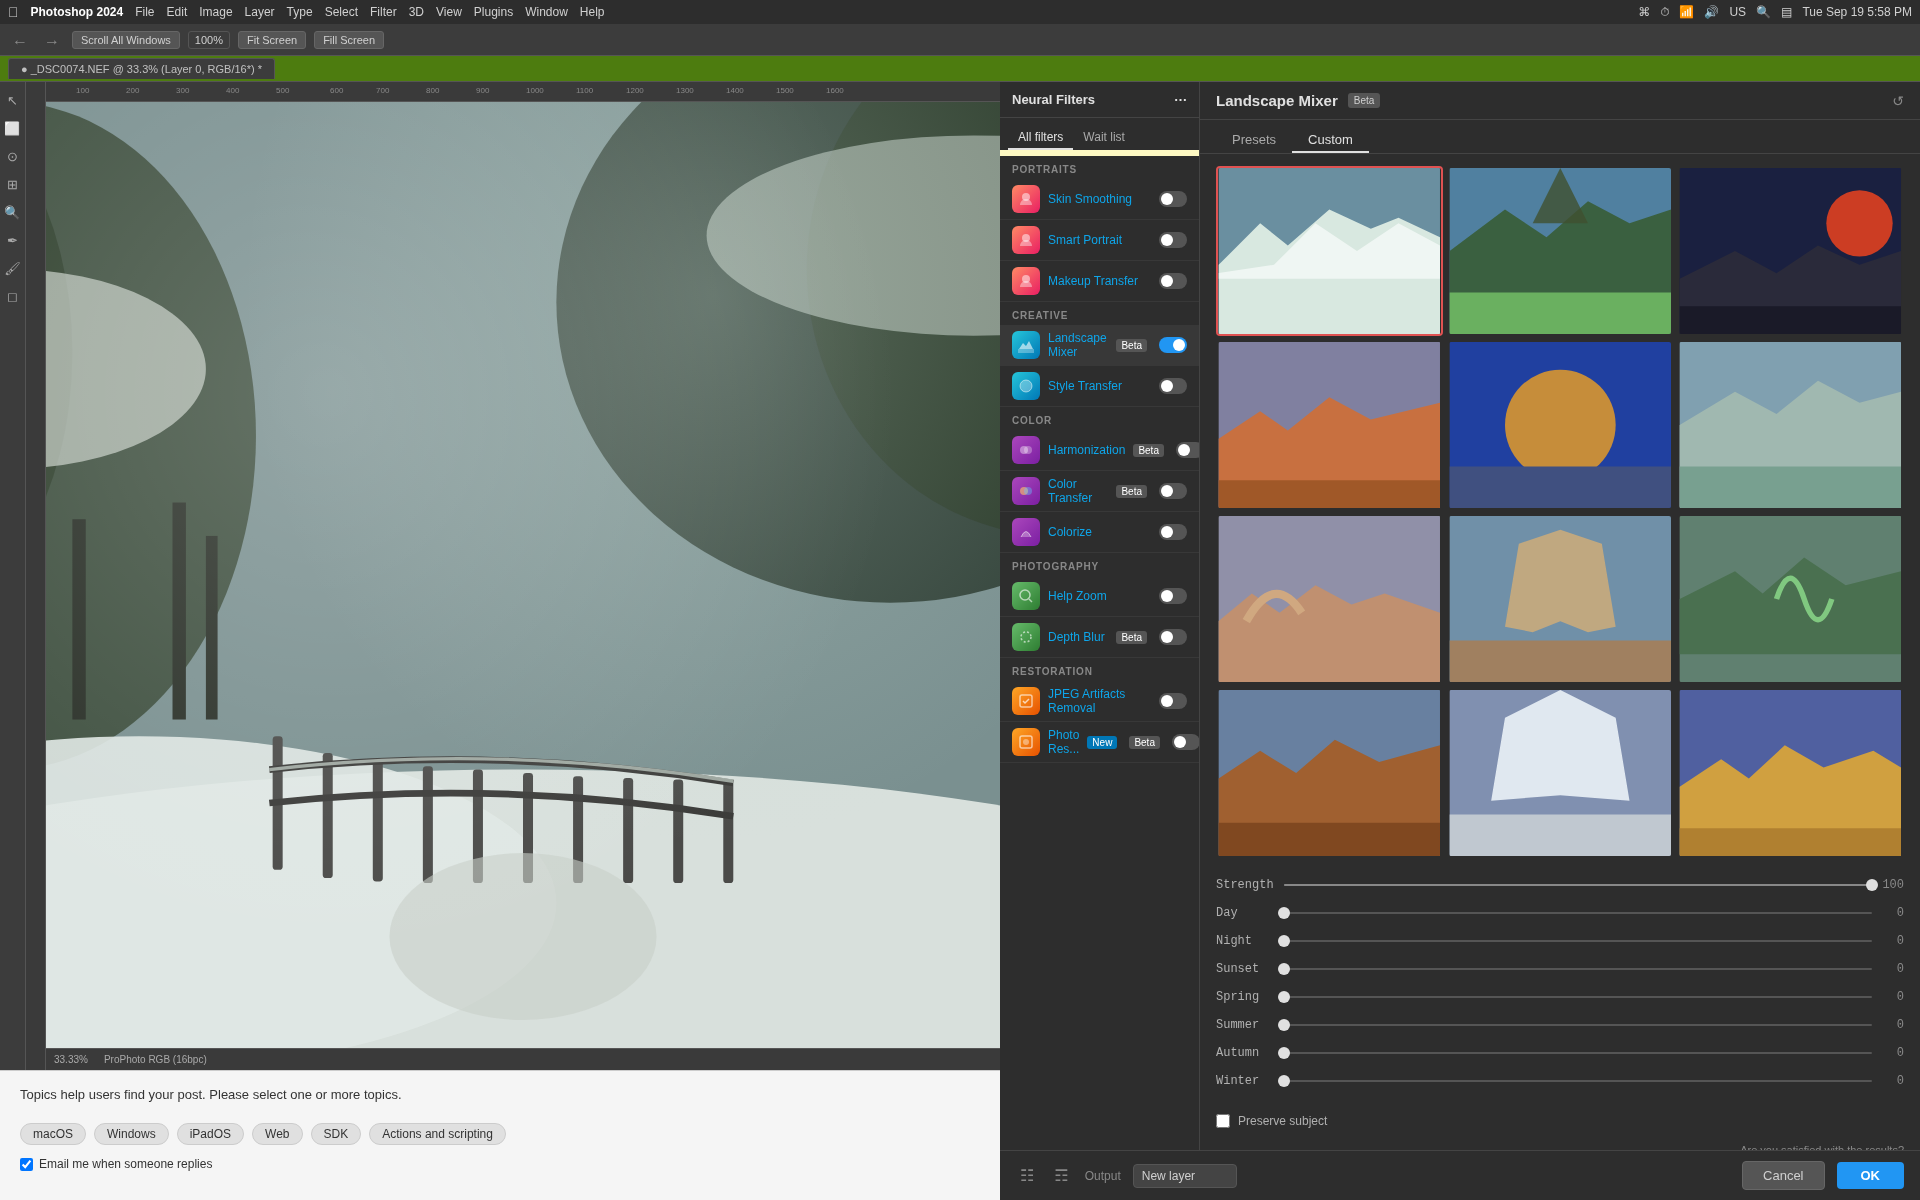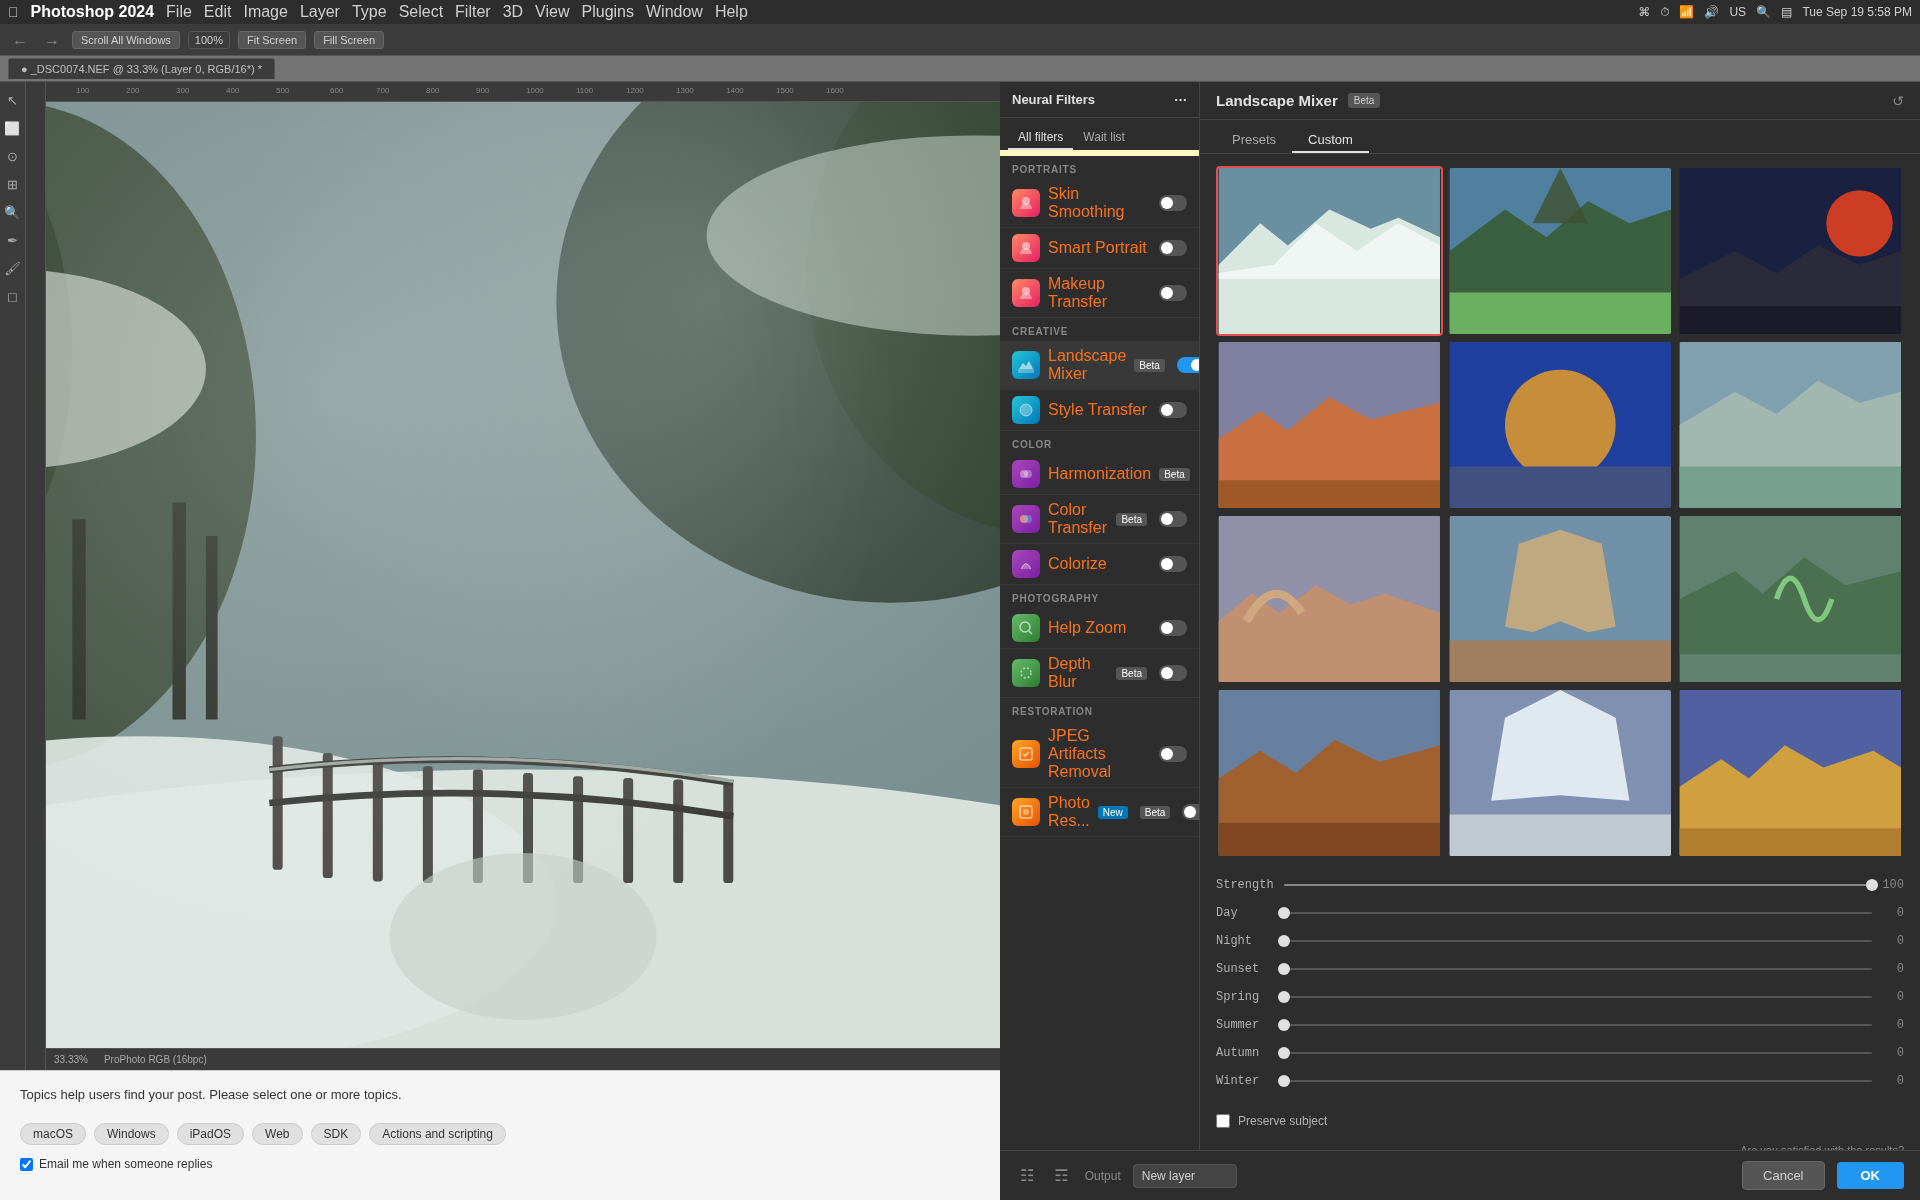--- a/index.html
+++ b/index.html
@@ -26,21 +26,21 @@
       left: 0;
       z-index: 100;
     }
     .menubar-left {
       display: flex;
       align-items: center;
       gap: 12px;
     }
     .menubar-item {
       color: #d0d0d0;
-      font-size: 16px;
+      font-size: 12px;
       cursor: pointer;
       white-space: nowrap;
     }
     .menubar-apple {
       font-size: 14px;
       color: #d0d0d0;
     }
     .menubar-app {
       font-weight: 600;
       color: #ffffff;
@@ -83,21 +83,21 @@
       padding: 2px 6px;
       background: #3c3c3c;
       border: 1px solid #555;
       border-radius: 3px;
     }
 
     
     .tabbar {
       width: 100%;
       height: 26px;
-      background: #737373;
+      background: #4d7c0f;
       display: flex;
       align-items: center;
       padding: 0 8px;
       position: absolute;
       top: 56px;
       left: 0;
       border-bottom: 1px solid #555;
     }
     .tab {
       color: #c0c0c0;
@@ -329,22 +329,22 @@
       align-items: center;
       justify-content: center;
       font-size: 16px;
     }
     .filter-icon.portraits { background: linear-gradient(135deg, #ff8a65, #e91e63); }
     .filter-icon.creative { background: linear-gradient(135deg, #26c6da, #0077b6); }
     .filter-icon.color { background: linear-gradient(135deg, #ab47bc, #7b1fa2); }
     .filter-icon.photography { background: linear-gradient(135deg, #66bb6a, #2e7d32); }
     .filter-icon.restoration { background: linear-gradient(135deg, #ffa726, #e65100); }
     .filter-name {
-      font-size: 16px;
-      color: #f97316;
+      font-size: 12px;
+      color: #0ea5e9;
       flex: 1;
     }
     .filter-badge {
       font-size: 10px;
       color: #fff;
       background: #555;
       padding: 1px 5px;
       border-radius: 3px;
       margin-right: 4px;
     }

